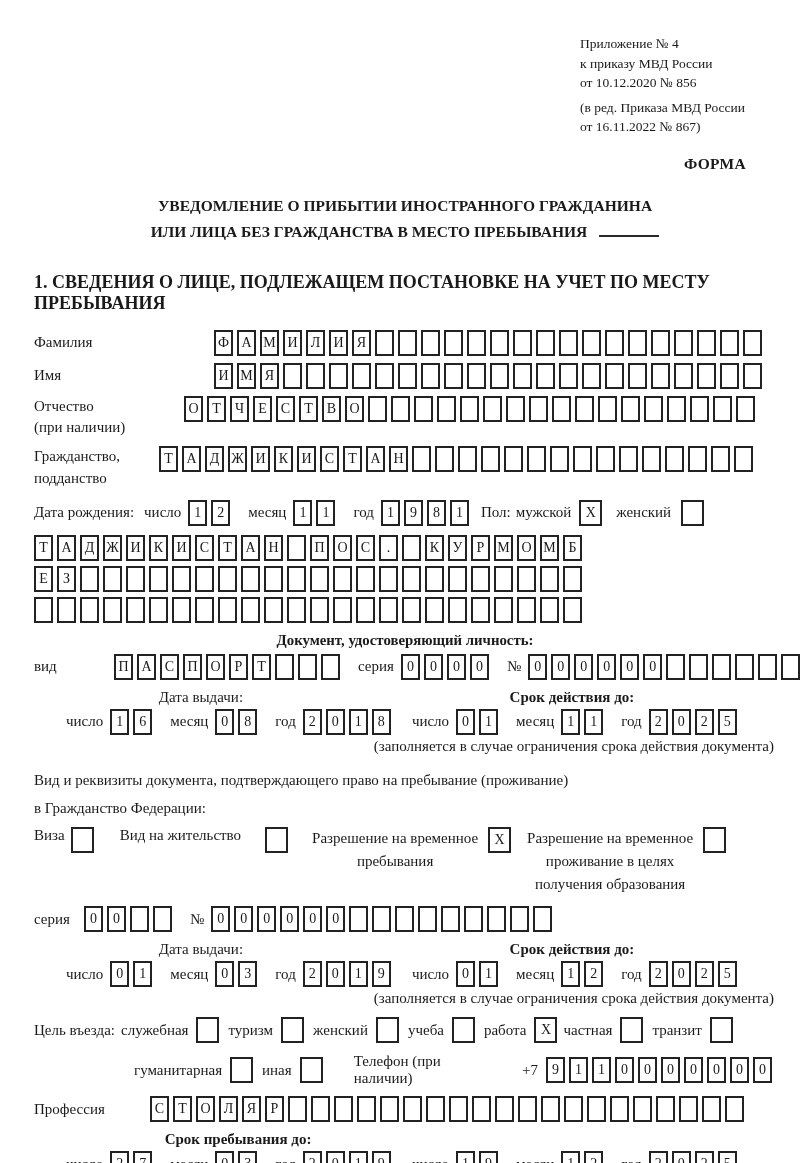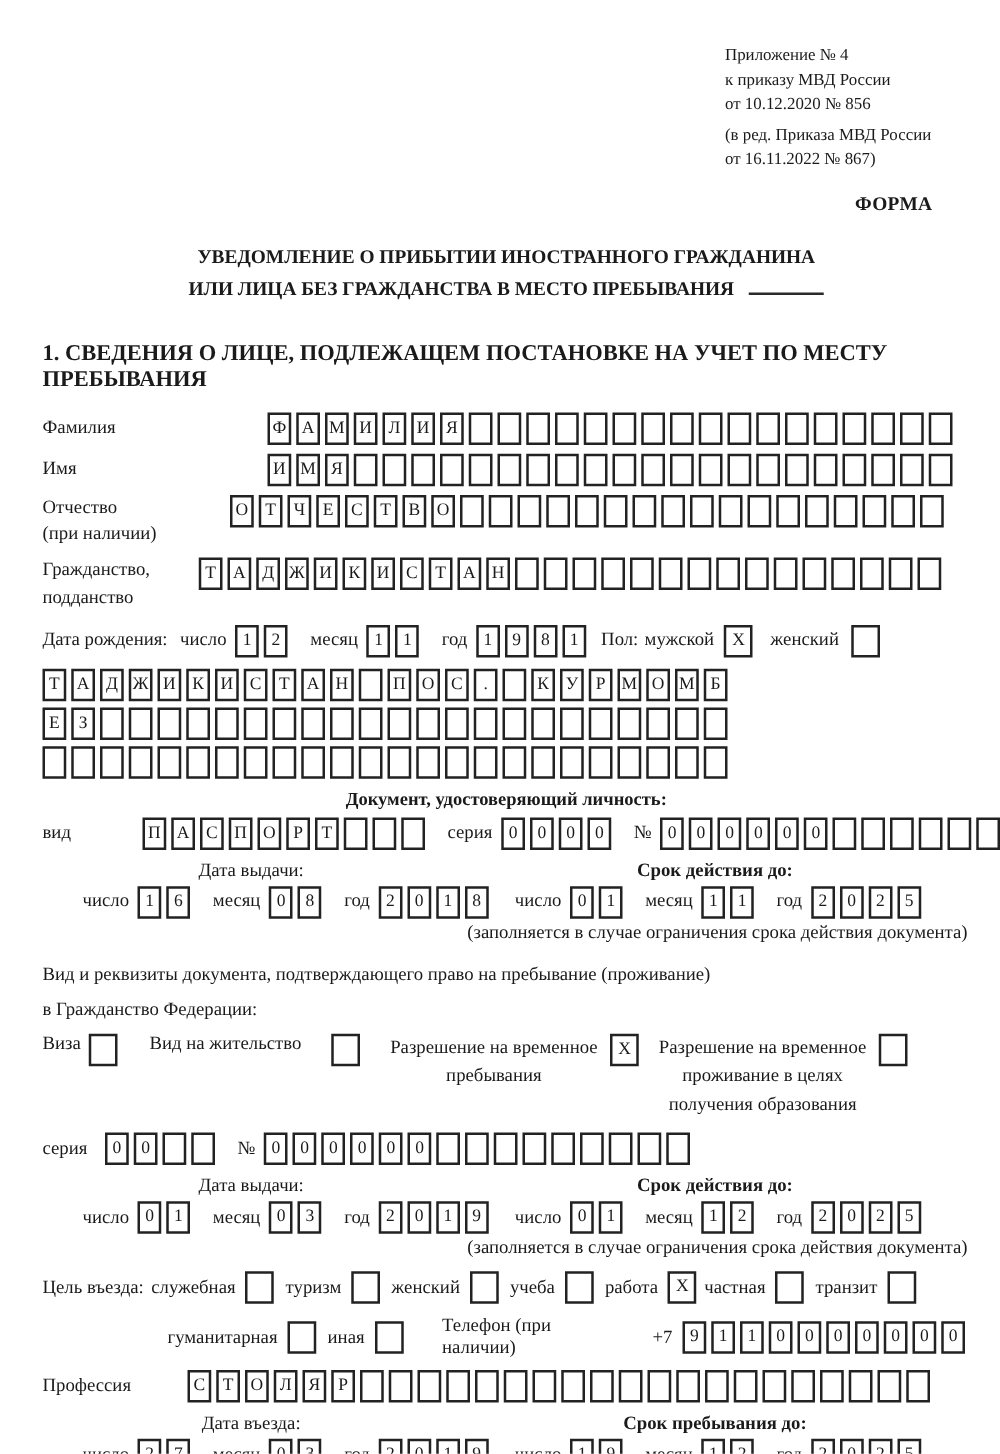--- a/index.html
+++ b/index.html
@@ -577,21 +577,20 @@
         <span class="cell"></span>
         <span class="cell"></span>
         <span class="cell"></span>
         <span class="cell"></span>
         <span class="cell"></span>
       </span>
   </div>
 
   <div class="dual">
     <div class="dual-heads">
-      <div class="h-left">Дата въезда:</div>
       <div class="h-right">Срок пребывания до:</div>
     </div>
     <div class="dual-row">
       <div class="dg left">
         <span class="sub">число</span>
         <span class="cells">
             <span class="cell">2</span>
             <span class="cell">7</span>
           </span>
         <span class="sub">месяц</span>

